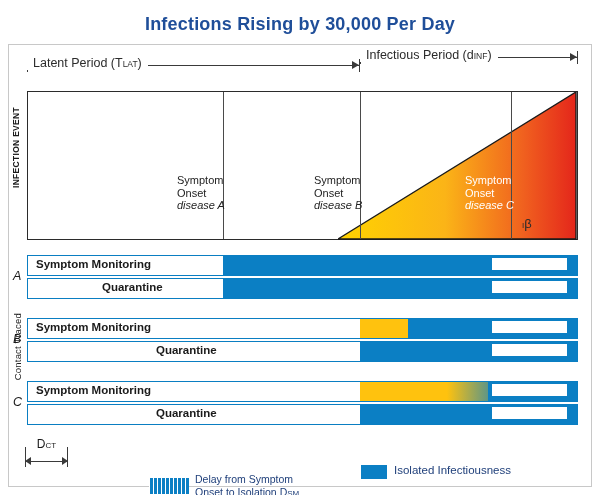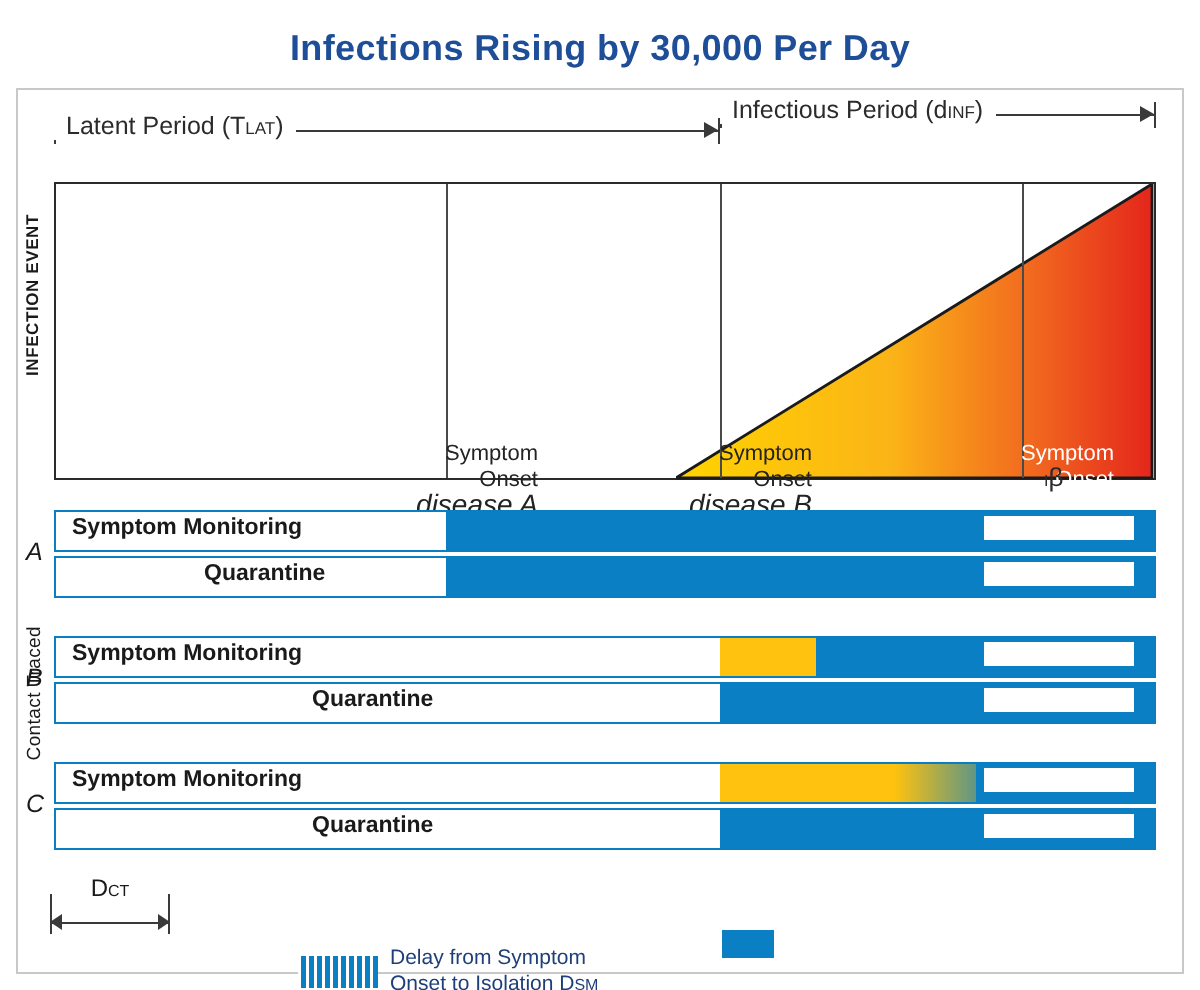--- a/index.html
+++ b/index.html
@@ -56,24 +56,24 @@
     border:1px solid #2b2b2b;box-sizing:border-box;background:#fff;
   }
   #ylab{
     position:absolute;left:2px;top:62px;
     font-size:8.5px;font-weight:bold;color:#1a1a1a;
     writing-mode:vertical-rl;transform:rotate(180deg);
     letter-spacing:0.3px;
   }
   .vline{position:absolute;width:1px;background:#4a4a4a;top:0;bottom:0;}
   .onset{
-    position:absolute;text-align:right;font-size:11px;color:#232323;
-    line-height:12.5px;width:92px;margin-top:47px;
-  }
-  .onset .it{font-style:italic;font-size:14px;}
+    position:absolute;text-align:left;font-size:11px;color:#232323;
+    line-height:12.5px;width:92px;
+  }
+  .onset .it{font-style:italic;font-size:11px;}
   .onset.c{color:#ffffff;}
   .triangle{
     position:absolute;
   }
   #beta{
     position:absolute;font-size:11px;color:#2b2b2b;
   }
   #beta .b{font-size:13px;}
   #beta .sub{font-size:8px;}
 
@@ -105,21 +105,21 @@
   .grad-yb{background:linear-gradient(90deg,#ffc20e 0%,#ffc20e 58%,#0b7fc4 100%);}
 
   
   #ctlabel{
     position:absolute;left:3px;top:268px;
     font-size:9.5px;color:#1a1a1a;
     writing-mode:vertical-rl;transform:rotate(180deg);
     letter-spacing:0.2px;
   }
   #dct{
-    position:absolute;left:16px;top:392px;width:60px;height:30px;
+    position:absolute;left:16px;top:392px;width:43px;height:30px;
   }
   #dct .v{position:absolute;width:1px;top:10px;height:20px;background:#3a3a3a;}
   #dct .h{position:absolute;left:0;right:0;top:24px;height:1px;background:#3a3a3a;}
   #dct .aL{position:absolute;left:0;top:20px;width:0;height:0;border-top:4px solid transparent;border-bottom:4px solid transparent;border-right:6px solid #3a3a3a;}
   #dct .aR{position:absolute;right:0;top:20px;width:0;height:0;border-top:4px solid transparent;border-bottom:4px solid transparent;border-left:6px solid #3a3a3a;}
   #dct .t{position:absolute;left:0;right:0;top:0;text-align:center;font-size:12px;color:#1a1a1a;}
   #dct .t .sub{font-size:8px;}
 
   
   #legend-delay{
@@ -205,21 +205,21 @@
       <div>Symptom</div>
       <div>Onset</div>
       <div class="it">disease B</div>
     </div>
     <div class="onset c" style="left:437px;top:82px;">
       <div>Symptom</div>
       <div>Onset</div>
       <div class="it">disease C</div>
     </div>
 
-    <div id="beta" style="left:494px;top:139px;">
+    <div id="beta" style="left:494px;top:124px;">
       <span class="sub">I</span><span class="b">β</span>
     </div>
   </div>
 
   <div id="ctlabel">Contact Traced</div>
 
   <div id="dct">
     <div class="t"><span>D</span><span class="sub">CT</span></div>
     <div class="v" style="left:0;"></div>
     <div class="v" style="right:0;"></div>
@@ -290,17 +290,18 @@
     <div class="sw"></div>
     <div class="tx">
       <div>Delay from Symptom</div>
       <div><span>Onset to Isolation D</span><span class="sub">SM</span></div>
     </div>
   </div>
 
   <div id="legend-right">
     <div class="row">
       <div class="sw" style="background:#0b7fc4;"></div>
+      <div class="lb">Isolated Infectiousness</div>
     </div>
 
   </div>
 
 </div>
 
 </body></html>

